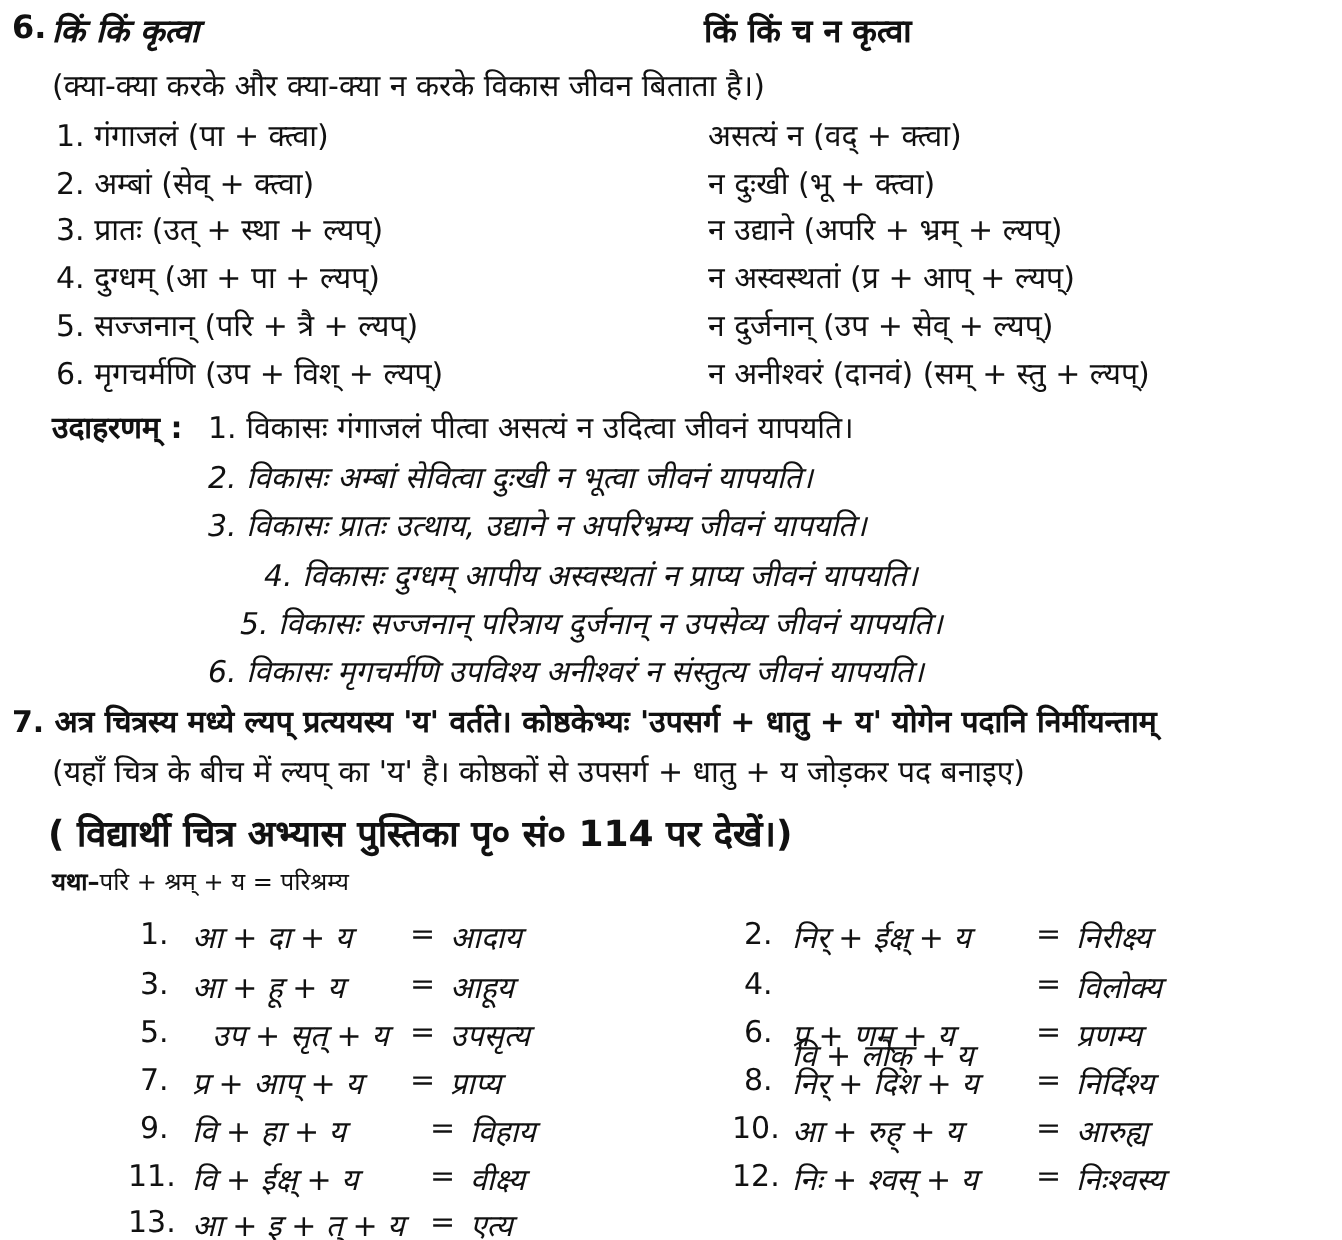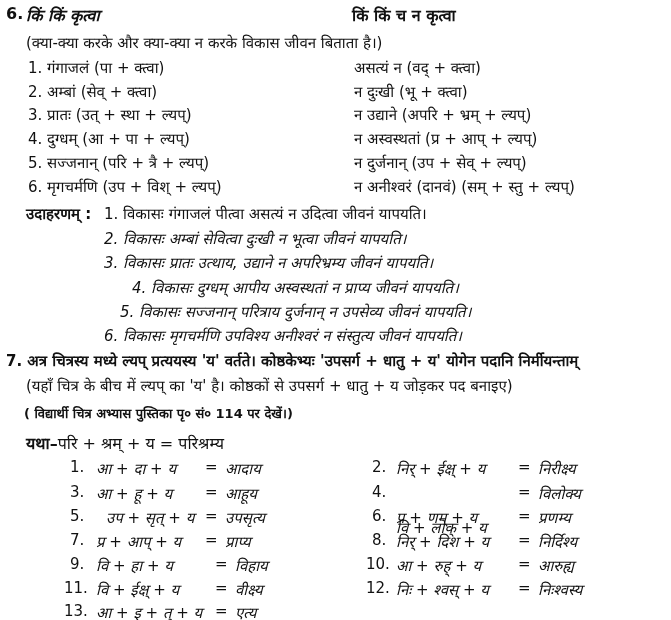--- a/index.html
+++ b/index.html
@@ -39,22 +39,22 @@
 <div class="abs bold" style="left:26px;top:203px;font-size:15px;">उदाहरणम् :</div>
 <div class="abs row" style="left:104px;top:203px;">1. विकासः गंगाजलं पीत्वा असत्यं न उदित्वा जीवनं यापयति।</div>
 <div class="abs row ital" style="left:104px;top:228px;">2. विकासः अम्बां सेवित्वा दुःखी न भूत्वा जीवनं यापयति।</div>
 <div class="abs row ital" style="left:104px;top:252px;">3. विकासः प्रातः उत्थाय, उद्याने न अपरिभ्रम्य जीवनं यापयति।</div>
 <div class="abs row ital" style="left:104px;top:277px;margin-left:28px;">4. विकासः दुग्धम् आपीय अस्वस्थतां न प्राप्य जीवनं यापयति।</div>
 <div class="abs row ital" style="left:104px;top:301px;margin-left:16px;">5. विकासः सज्जनान् परित्राय दुर्जनान् न उपसेव्य जीवनं यापयति।</div>
 <div class="abs row ital" style="left:104px;top:325px;">6. विकासः मृगचर्मणि उपविश्य अनीश्वरं न संस्तुत्य जीवनं यापयति।</div>
 
 <div class="abs bold" style="left:6px;top:350px;font-size:15px;">7. अत्र चित्रस्य मध्ये ल्यप् प्रत्ययस्य 'य' वर्तते। कोष्ठकेभ्यः 'उपसर्ग + धातु + य' योगेन पदानि निर्मीयन्ताम्</div>
 <div class="abs row" style="left:26px;top:375px;">(यहाँ चित्र के बीच में ल्यप् का 'य' है। कोष्ठकों से उपसर्ग + धातु + य जोड़कर पद बनाइए)</div>
-<div class="abs bold" style="left:24px;top:404px;font-size:13px;">( विद्यार्थी चित्र अभ्यास पुस्तिका पृ० सं० 114 पर देखें।)</div>
-<div class="abs" style="left:26px;top:432px;font-size:16px;">
+<div class="abs bold" style="left:24px;top:404px;font-size:18px;">( विद्यार्थी चित्र अभ्यास पुस्तिका पृ० सं० 114 पर देखें।)</div>
+<div class="abs" style="left:26px;top:432px;font-size:12px;">
   <span class="bold">यथा–</span><span>परि + श्रम् + य = परिश्रम्य</span>
 </div>
 
 <div class="abs row" style="left:70px;top:458px;"><span>1.</span></div>
 <div class="abs row ital" style="left:96px;top:458px;">आ + दा + य</div>
 <div class="abs row" style="left:205px;top:458px;">=</div>
 <div class="abs row ital" style="left:225px;top:458px;">आदाय</div>
 
 <div class="abs row" style="left:70px;top:483px;"><span>3.</span></div>
 <div class="abs row ital" style="left:96px;top:483px;">आ + हू + य</div>

